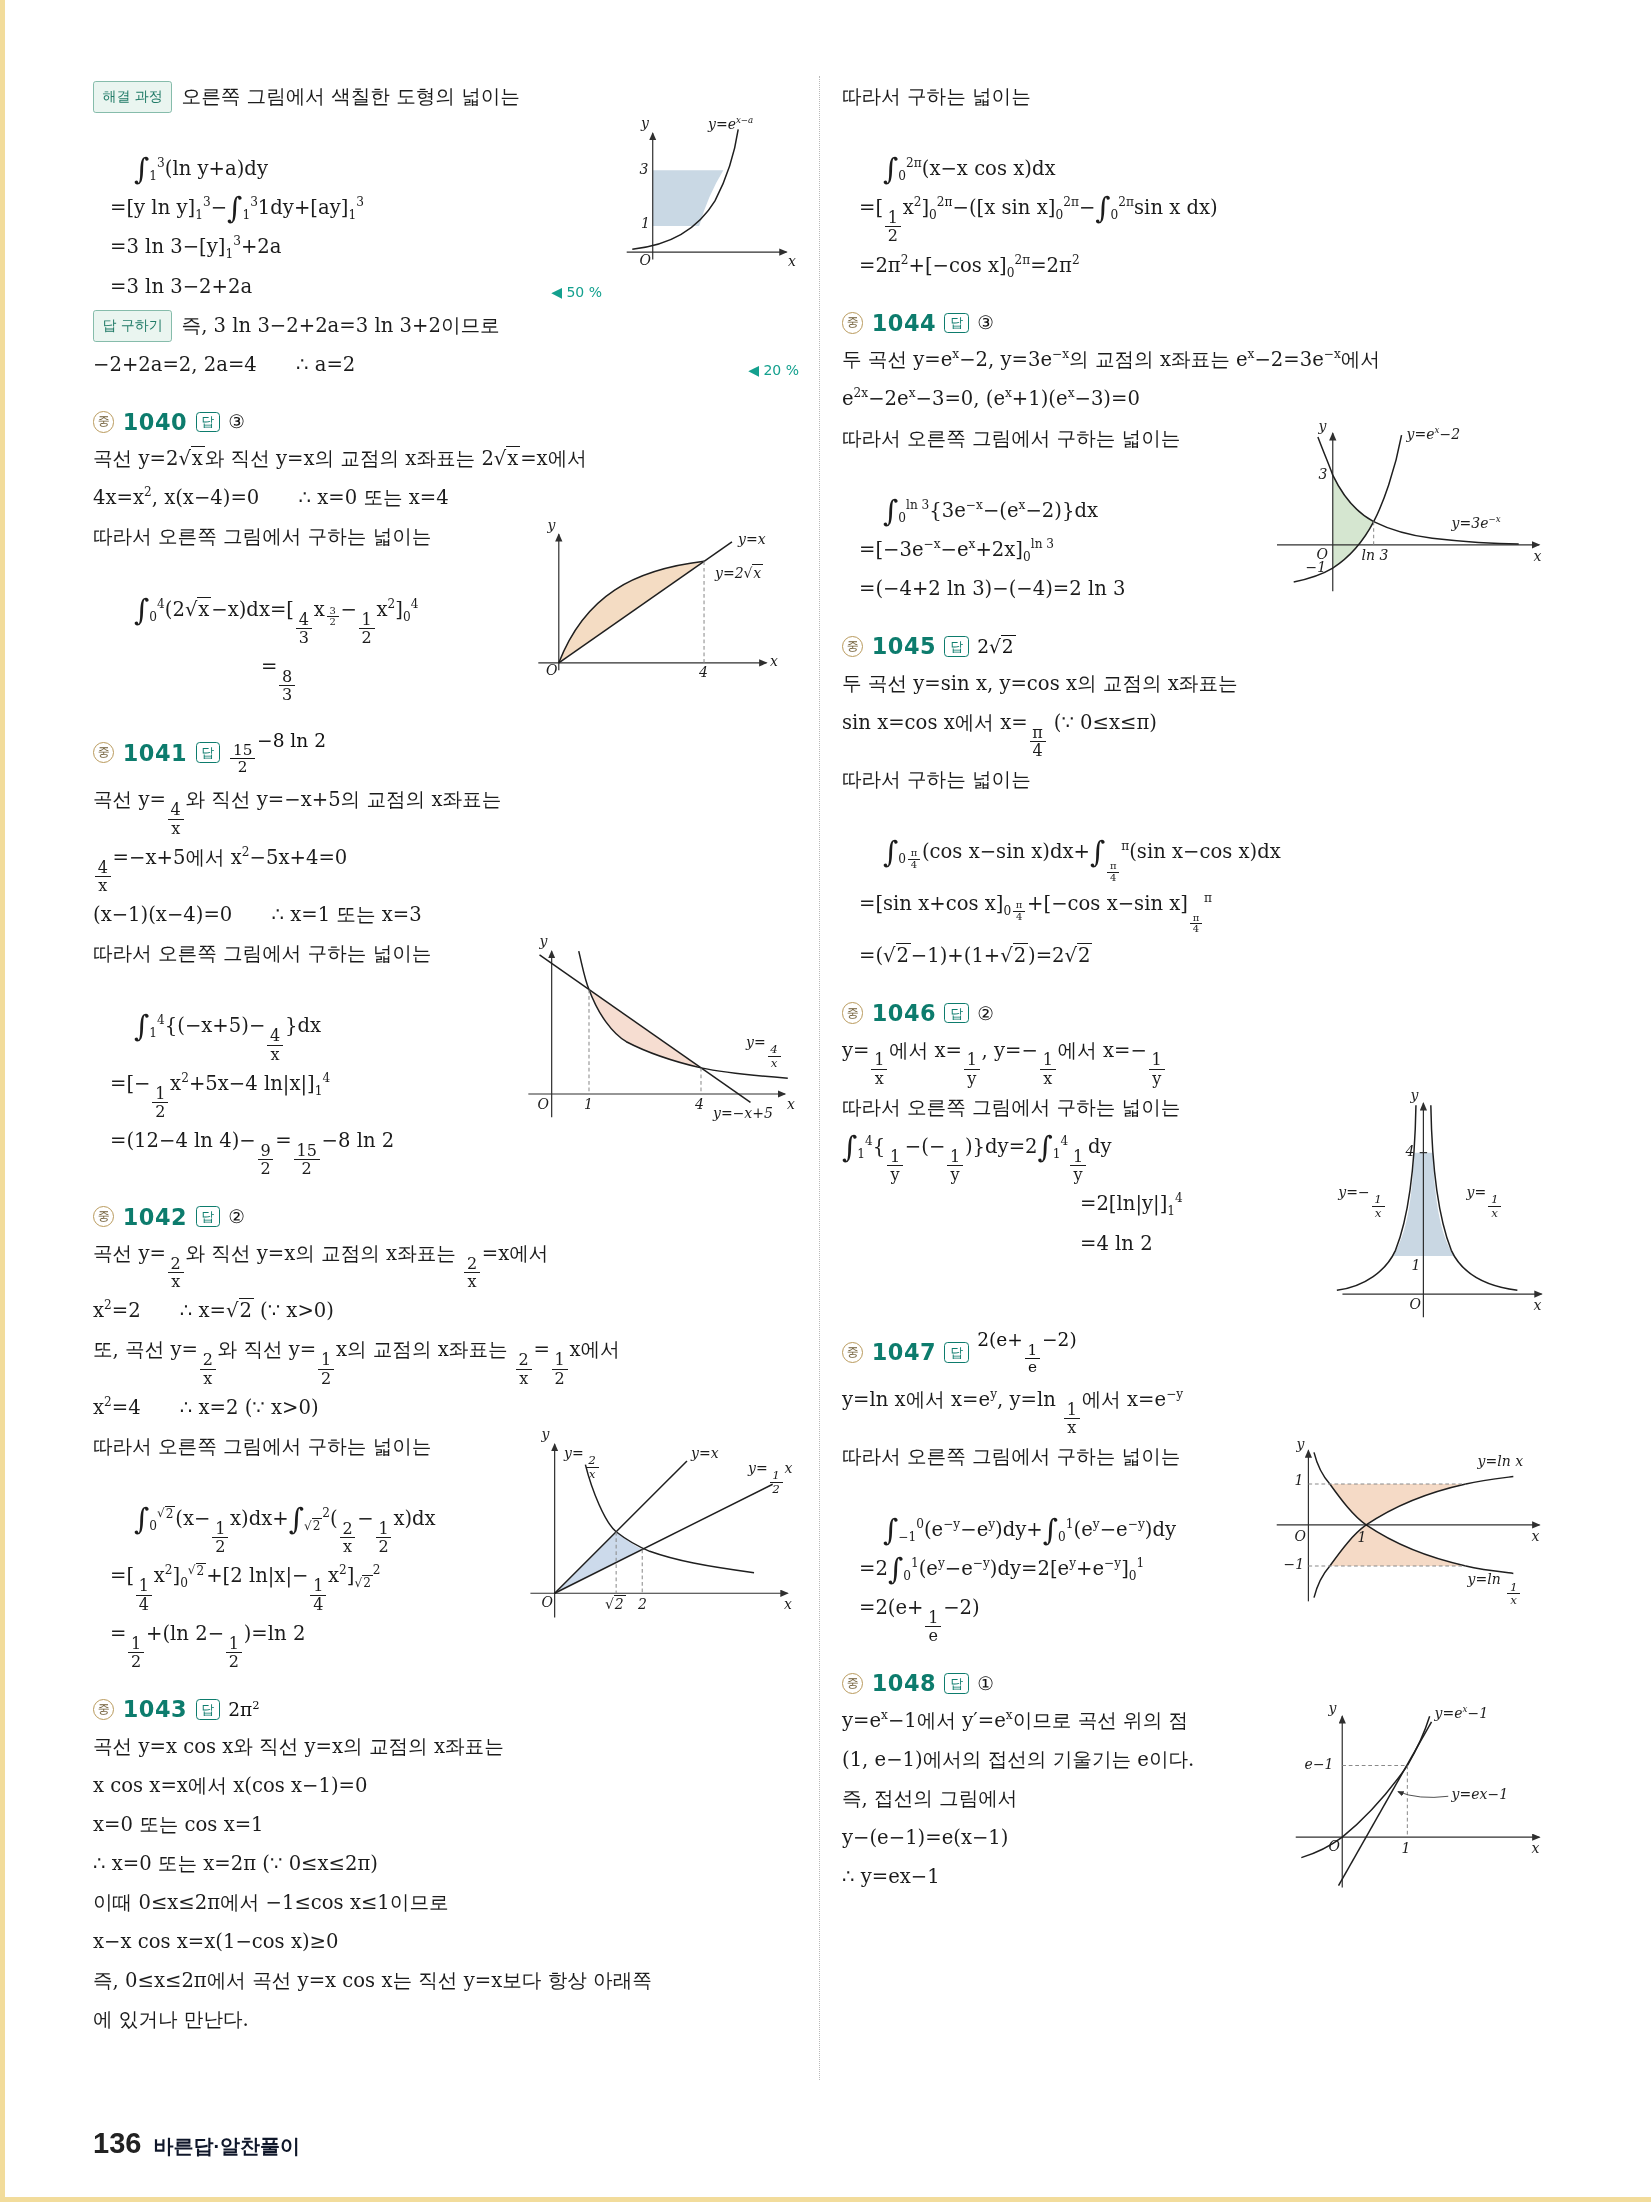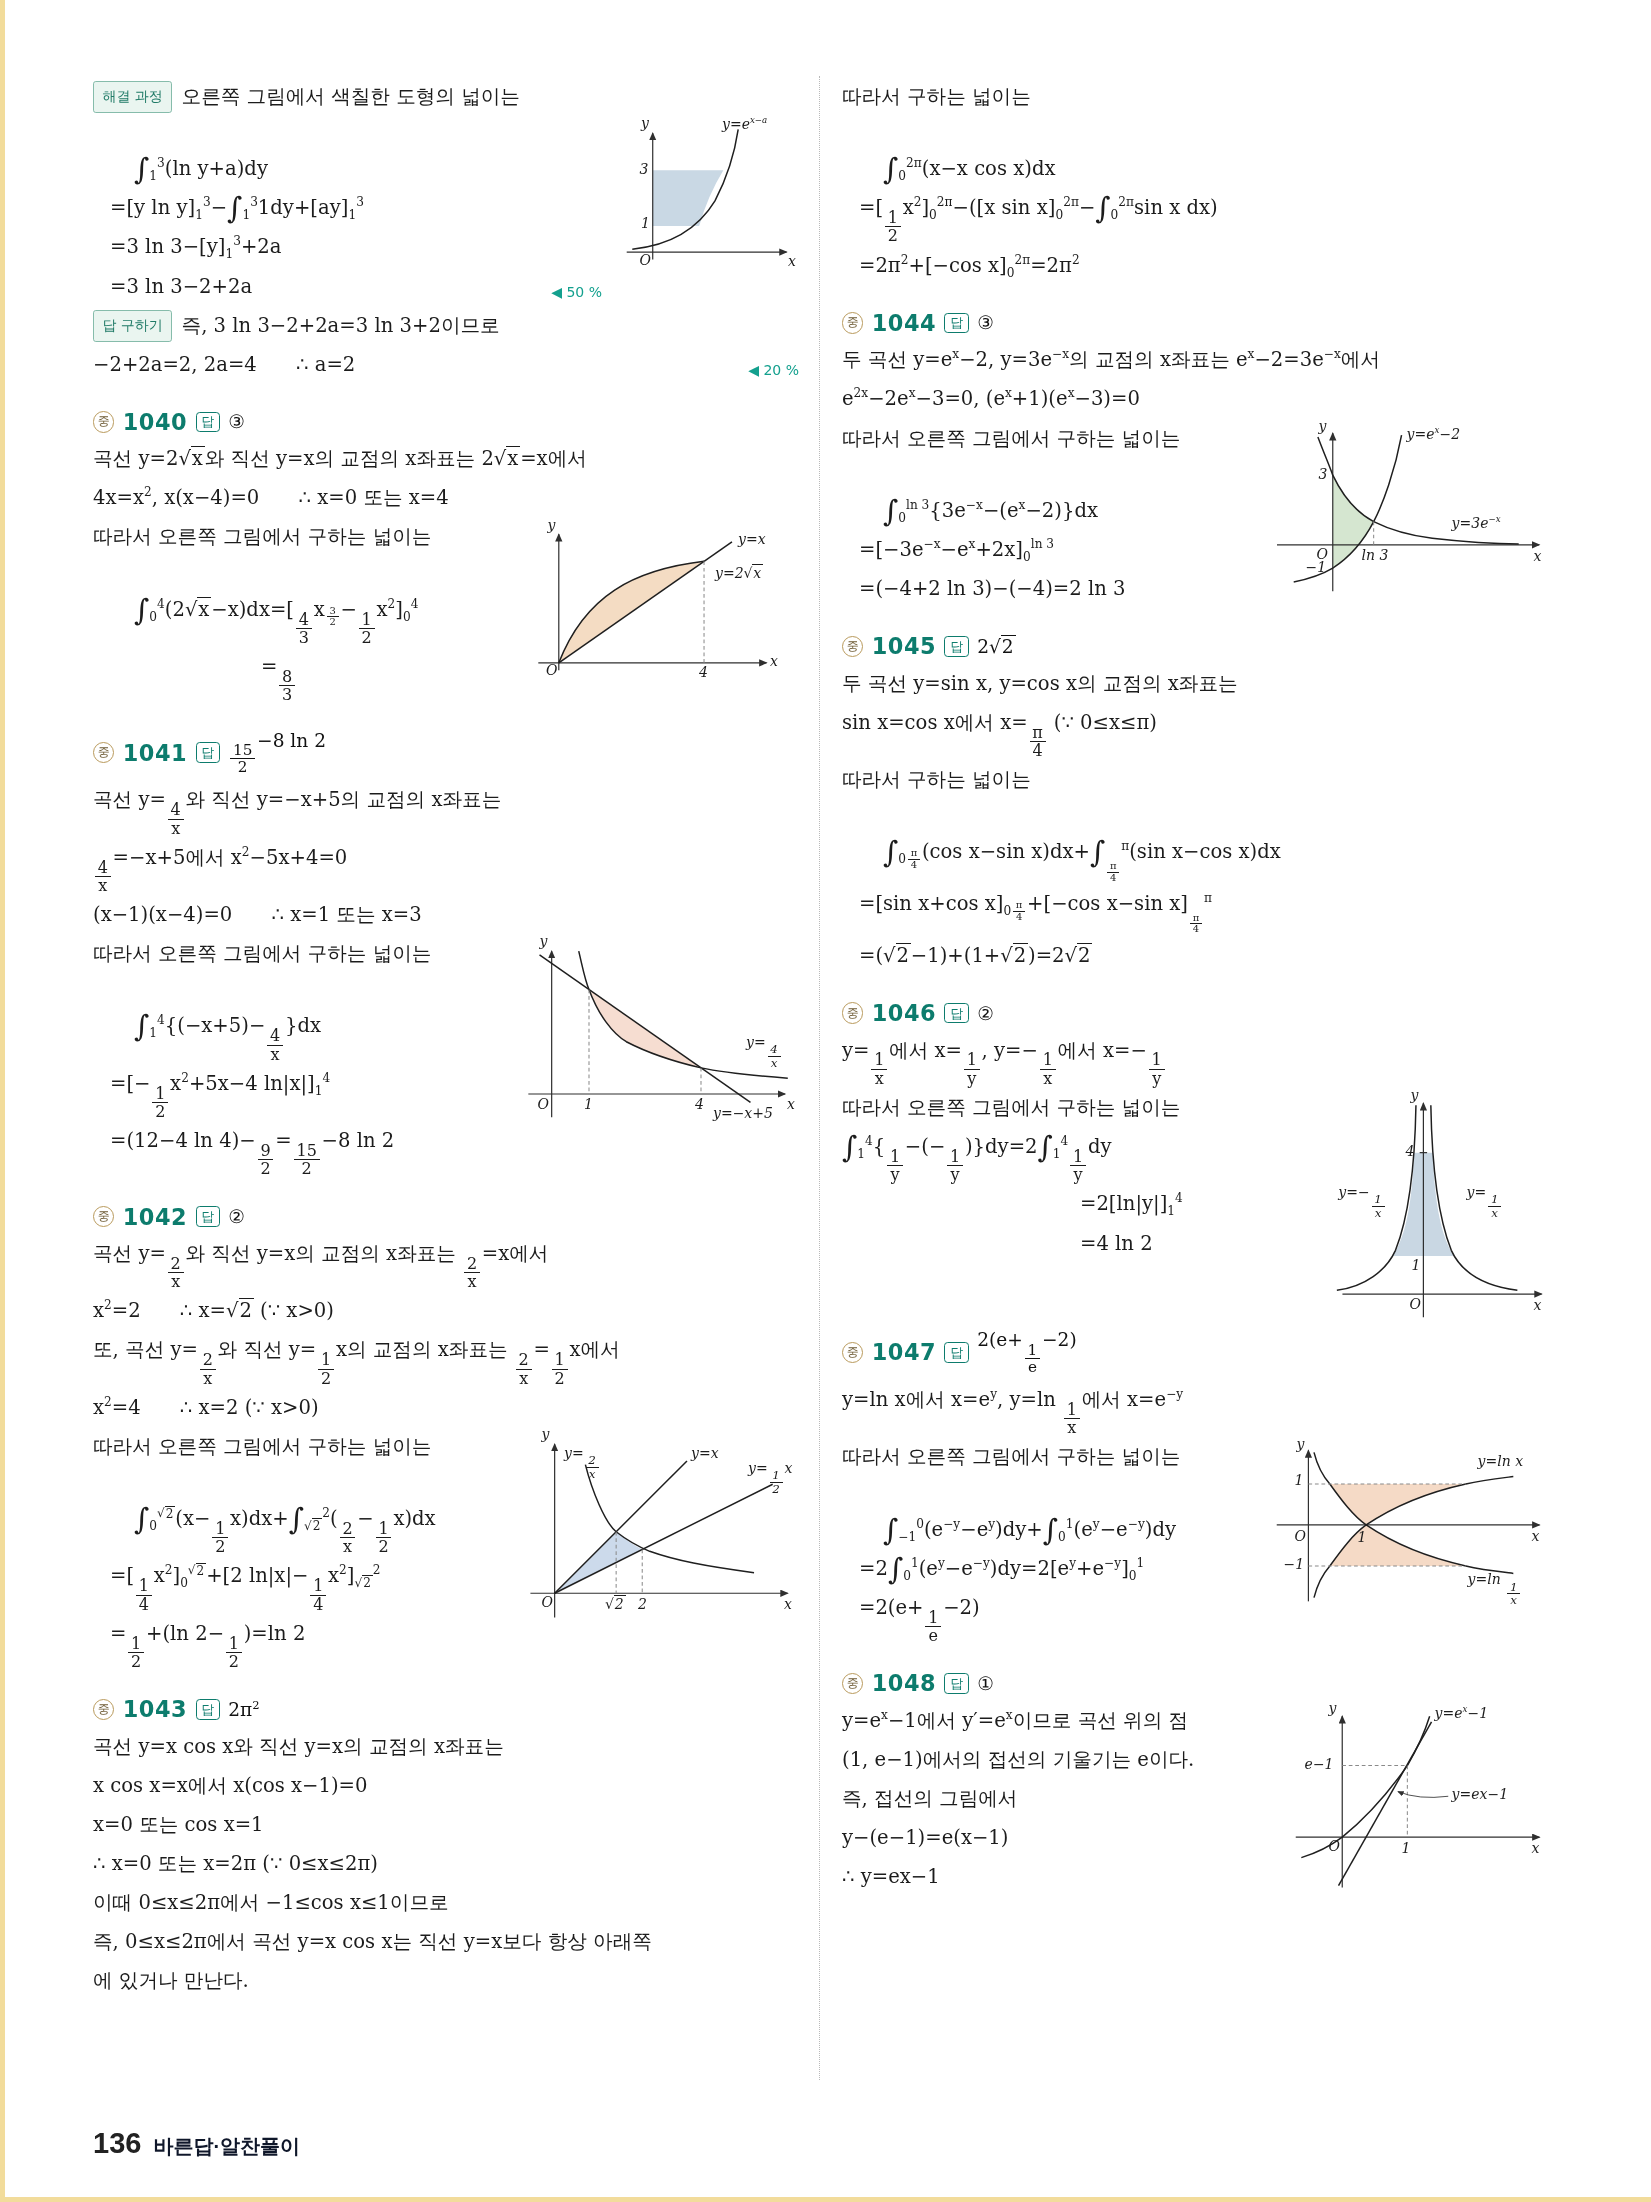--- a/index.html
+++ b/index.html
@@ -71,21 +71,21 @@
             <defs>
                 <marker id="ar0" markerWidth="8" markerHeight="8" refX="6" refY="3" orient="auto">
                   <path d="M0,0L7,3L0,6Z" fill="#2f2f2f"></path>
                 </marker>
               </defs>
             <path d="M38,52 L114,52 Q97,80 88,112 L38,112 Z" fill="#c9d8e4"></path>
             <line class="axis" x1="10" y1="140" x2="182" y2="140" marker-end="url(#ar0)"></line>
             <line class="axis" x1="38" y1="148" x2="38" y2="12" marker-end="url(#ar0)"></line>
             <path class="curve" d="M16,137 C55,133 85,118 105,85 C117,62 126,35 130,8"></path>
           </svg>
-          <span class="glabel" style="left:105px;top:-5.6px">y=e<sup>x−a</sup></span>
+          <span class="glabel" style="left:91px;top:-5.6px">y=e<sup>x−a</sup></span>
           <span class="glabel" style="left:24px;top:-5.6px">y</span>
           <span class="glabel" style="left:171px;top:132px">x</span>
           <span class="glabel" style="left:22.4px;top:131px">O</span>
           <span class="glabel" style="left:22.4px;top:40px">3</span>
           <span class="glabel" style="left:24px;top:94px">1</span>
         </figure>
         <p class="ln ind2"><span class="int">∫</span><sub>1</sub><sup>3</sup>(ln y+a)dy</p>
         <p class="ln ind1">=[y ln y]<sub>1</sub><sup>3</sup>−<span class="int">∫</span><sub>1</sub><sup>3</sup>1dy+[ay]<sub>1</sub><sup>3</sup></p>
         <p class="ln ind1">=3 ln 3−[y]<sub>1</sub><sup>3</sup>+2a</p>
         <p class="ln ind1">
@@ -311,20 +311,21 @@
         <span class="pnum">1043</span>
         <span class="abox">답</span>
         <span class="aval">2π<sup>2</sup></span>
       </header>
       <div class="pbody">
         <p class="ln">곡선 y=x cos x와 직선 y=x의 교점의 x좌표는</p>
         <p class="ln">x cos x=x에서 x(cos x−1)=0</p>
         <p class="ln">x=0 또는 cos x=1</p>
         <p class="ln">∴ x=0 또는 x=2π (∵ 0≤x≤2π)</p>
         <p class="ln">이때 0≤x≤2π에서 −1≤cos x≤1이므로</p>
+        <p class="ln">x−x cos x=x(1−cos x)≥0</p>
         <p class="ln">즉, 0≤x≤2π에서 곡선 y=x cos x는 직선 y=x보다 항상 아래쪽</p>
         <p class="ln">에 있거나 만난다.</p>
       </div>
     </section>
   </div>
 
   <div class="col col-right">
 
     <section class="problem first">
       <div class="pbody">

